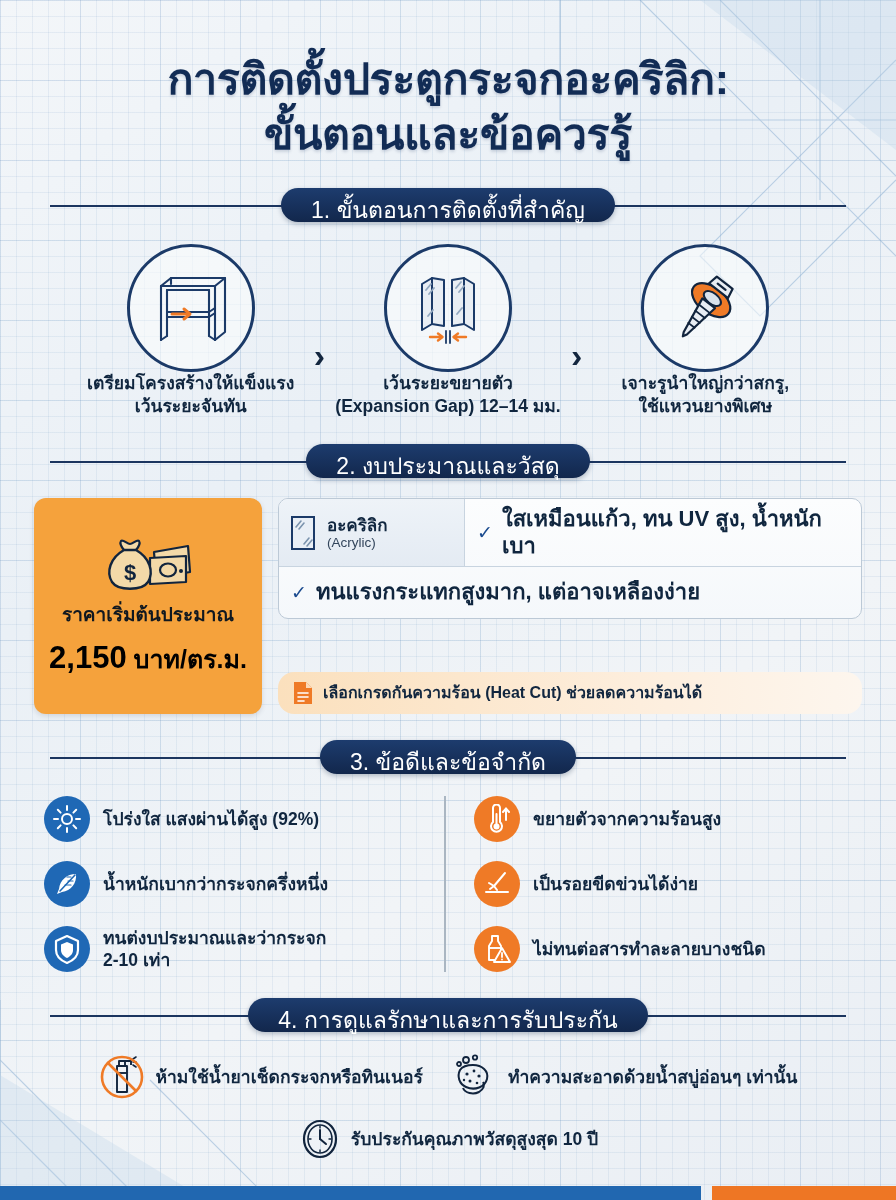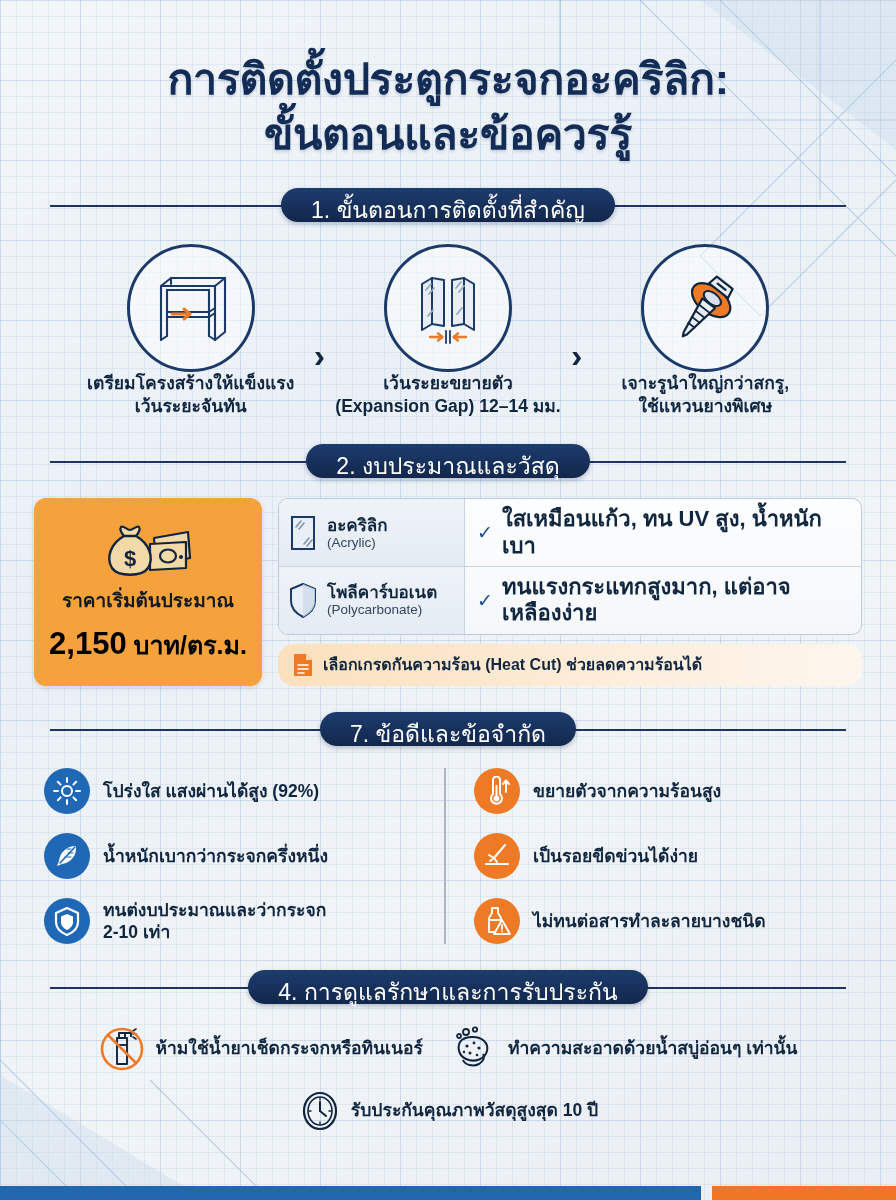--- a/index.html
+++ b/index.html
@@ -176,21 +176,21 @@
   }
   .price-value {
     margin-top: 12px;
     color: #000000;
     font-size: 25px;
     font-weight: bold;
     line-height: 1.2;
   }
   .price-value .big { font-size: 31px; }
 
-  .mat-col { flex: 1; display: flex; flex-direction: column; }
+  .mat-col { flex: 1; display: flex; flex-direction: column; gap: 44px; }
   .mat-table {
     border: 1.5px solid #bcc9d6;
     border-radius: 10px;
     background: linear-gradient(180deg, #fcfdfe 0%, #f5f8fb 100%);
     overflow: hidden;
   }
   .mat-row {
     display: flex;
     align-items: stretch;
     min-height: 52px;
@@ -442,30 +442,20 @@
               <div class="mat-en">(Acrylic)</div>
             </div>
           </div>
           <div class="mat-desc">
             <span class="check">✓</span>
             <span class="mat-desc-text">ใสเหมือนแก้ว, ทน UV สูง, น้ำหนักเบา</span>
           </div>
         </div>
 
         <div class="mat-row">
-          <div class="mat-name">
-            <svg width="30" height="38" viewBox="0 0 30 38">
-              <path d="M15 3 L27 8 L27 20 C27 28 21 33 15 36 C9 33 3 28 3 20 L3 8 Z" fill="#e9eff6" stroke="#1b3a68" stroke-width="2" stroke-linejoin="round"></path>
-              <path d="M15 3 L27 8 L27 20 C27 28 21 33 15 36 Z" fill="#cfdcea" opacity="0.85"></path>
-            </svg>
-            <div class="mat-name-text">
-              <div class="mat-th">โพลีคาร์บอเนต</div>
-              <div class="mat-en">(Polycarbonate)</div>
-            </div>
-          </div>
           <div class="mat-desc">
             <span class="check">✓</span>
             <span class="mat-desc-text">ทนแรงกระแทกสูงมาก, แต่อาจเหลืองง่าย</span>
           </div>
         </div>
       </div>
 
       <div class="note-bar">
         <svg width="22" height="26" viewBox="0 0 22 26">
           <path d="M2 2 L14 2 L20 8 L20 24 L2 24 Z" fill="#ef7a26"></path>
@@ -475,21 +465,21 @@
               <path d="M6 17 L16 17"></path>
               <path d="M6 21 L12 21"></path>
           </g>
         </svg>
         <span class="note-text">เลือกเกรดกันความร้อน (Heat Cut) ช่วยลดความร้อนได้</span>
       </div>
     </div>
   </div>
 
   <div class="sec-head">
-    <div class="sec-pill">7. ข้อดีและข้อจำกัด</div>
+    <div class="sec-pill">3. ข้อดีและข้อจำกัด</div>
   </div>
 
   <div class="proscons">
 
     <div class="pc-col left">
 
       <div class="pc-item">
         <div class="pc-icon blue">
           <svg width="28" height="28" viewBox="0 0 28 28">
             <circle cx="14" cy="14" r="5" fill="none" stroke="#ffffff" stroke-width="2"></circle>

